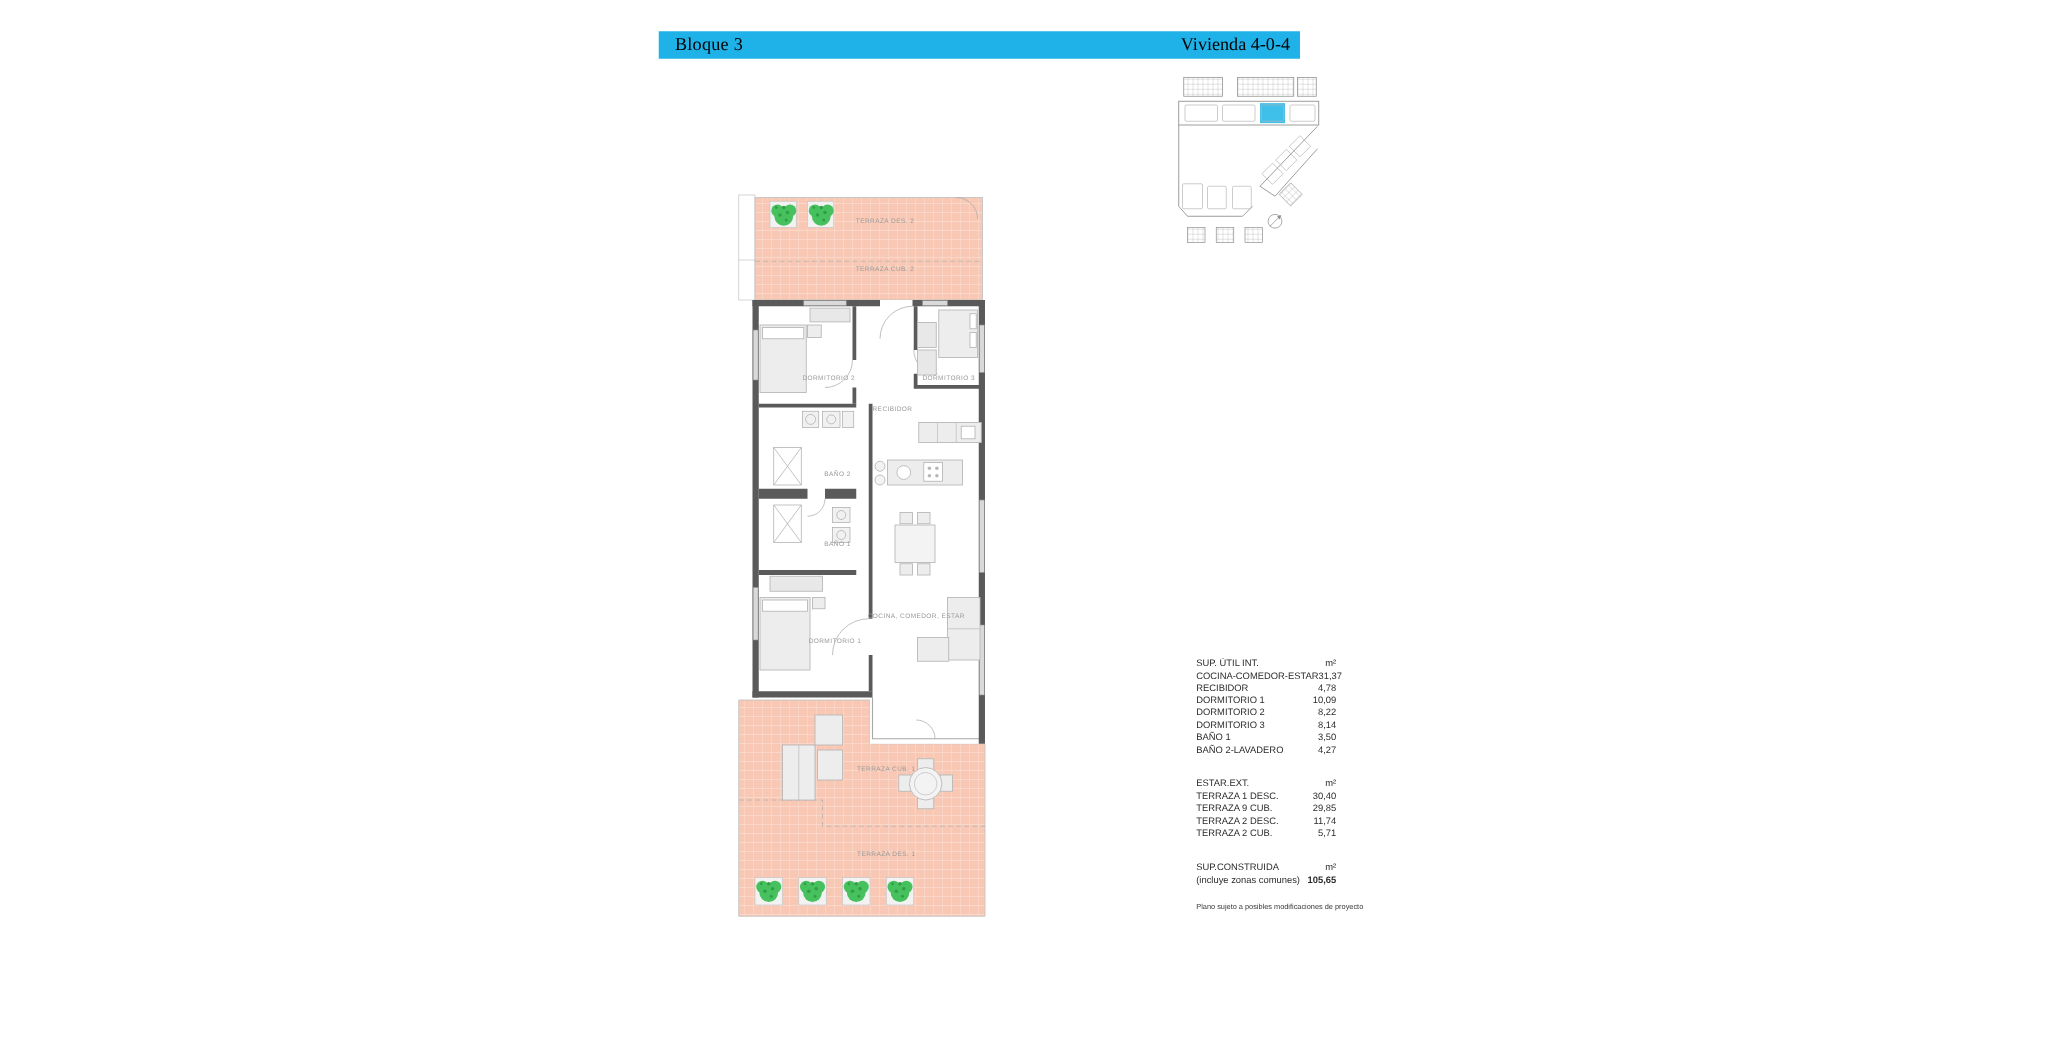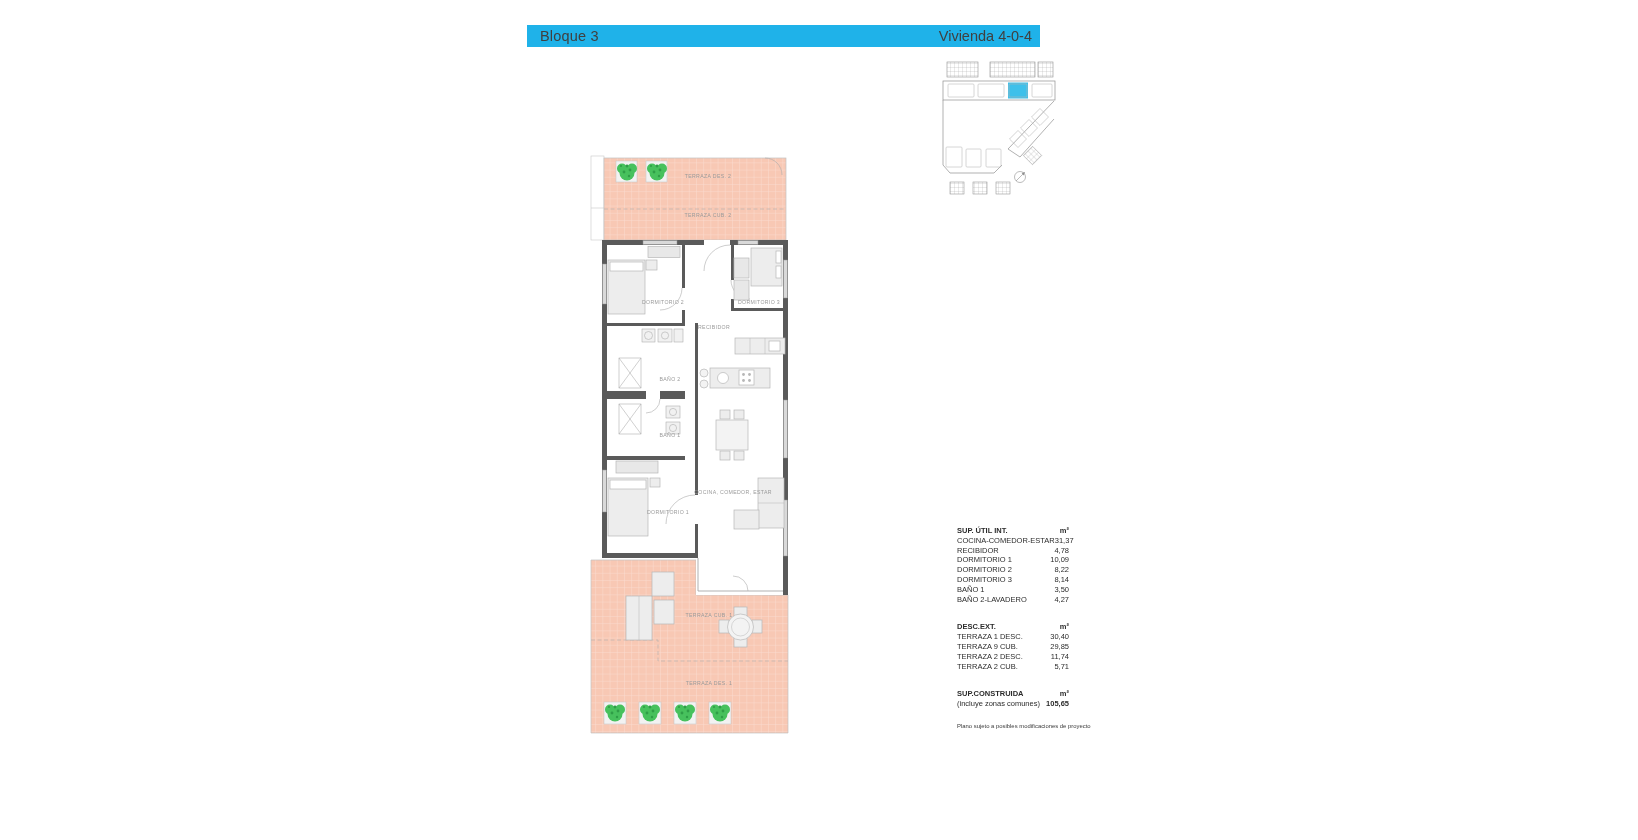--- a/index.html
+++ b/index.html
@@ -1,29 +1,29 @@
 <!DOCTYPE html>
 <html><head>
 <meta charset="utf-8">
 <style>
   html,body{margin:0;padding:0;background:#ffffff;}
   .canvas{position:relative;width:1638px;height:840px;background:#fff;overflow:hidden;
           font-family:"Liberation Sans",sans-serif;}
   
   .titlebar{position:absolute;left:527px;top:25px;width:513px;height:22px;background:#1FB2E9;
-            color:#404040;display:flex;justify-content:space-between;align-items:center;
-            padding:0 8px 0 13px;box-sizing:border-box;font-size:14.5px;}
+            color:#000000;display:flex;justify-content:space-between;align-items:center;
+            padding:0 8px 0 13px;box-sizing:border-box;font-size:14.5px;font-family:Liberation Serif, serif;}
   .titlebar .tl{letter-spacing:.2px;}
   
   .keyplan{position:absolute;left:898px;top:55px;width:160px;height:142px;}
   .floorplan{position:absolute;left:588px;top:148px;width:205px;height:590px;}
   
   .areas{position:absolute;left:957px;top:526px;width:112px;color:#2b2b2b;font-size:7.5px;}
   .arow{display:flex;justify-content:space-between;align-items:baseline;line-height:9.8px;height:9.8px;white-space:nowrap;}
-  .hd{font-weight:700;}
+  .hd{font-weight:400;}
   .sec.s2{margin-top:18px;}
   .bold{font-weight:700;}
   .disclaimer{margin-top:14px;font-size:5.9px;color:#3a3a3a;white-space:nowrap;}
   
   text.rlabel{font-family:"Liberation Sans",sans-serif;font-size:5.2px;letter-spacing:.35px;
               fill:#9a9a9a;text-anchor:middle;}
 </style>
 </head>
 <body>
 
@@ -302,21 +302,21 @@
           <span>BAÑO 1</span>
           <span>3,50</span>
         </div>
       <div class="arow">
           <span>BAÑO 2-LAVADERO</span>
           <span>4,27</span>
         </div>
     </div>
     <div class="sec s2">
       <div class="arow hd">
-        <span>DESC.EXT.</span>
+        <span>ESTAR.EXT.</span>
         <span>m²</span>
       </div>
       <div class="arow">
           <span>TERRAZA 1 DESC.</span>
           <span>30,40</span>
         </div>
       <div class="arow">
           <span>TERRAZA 9 CUB.</span>
           <span>29,85</span>
         </div>

